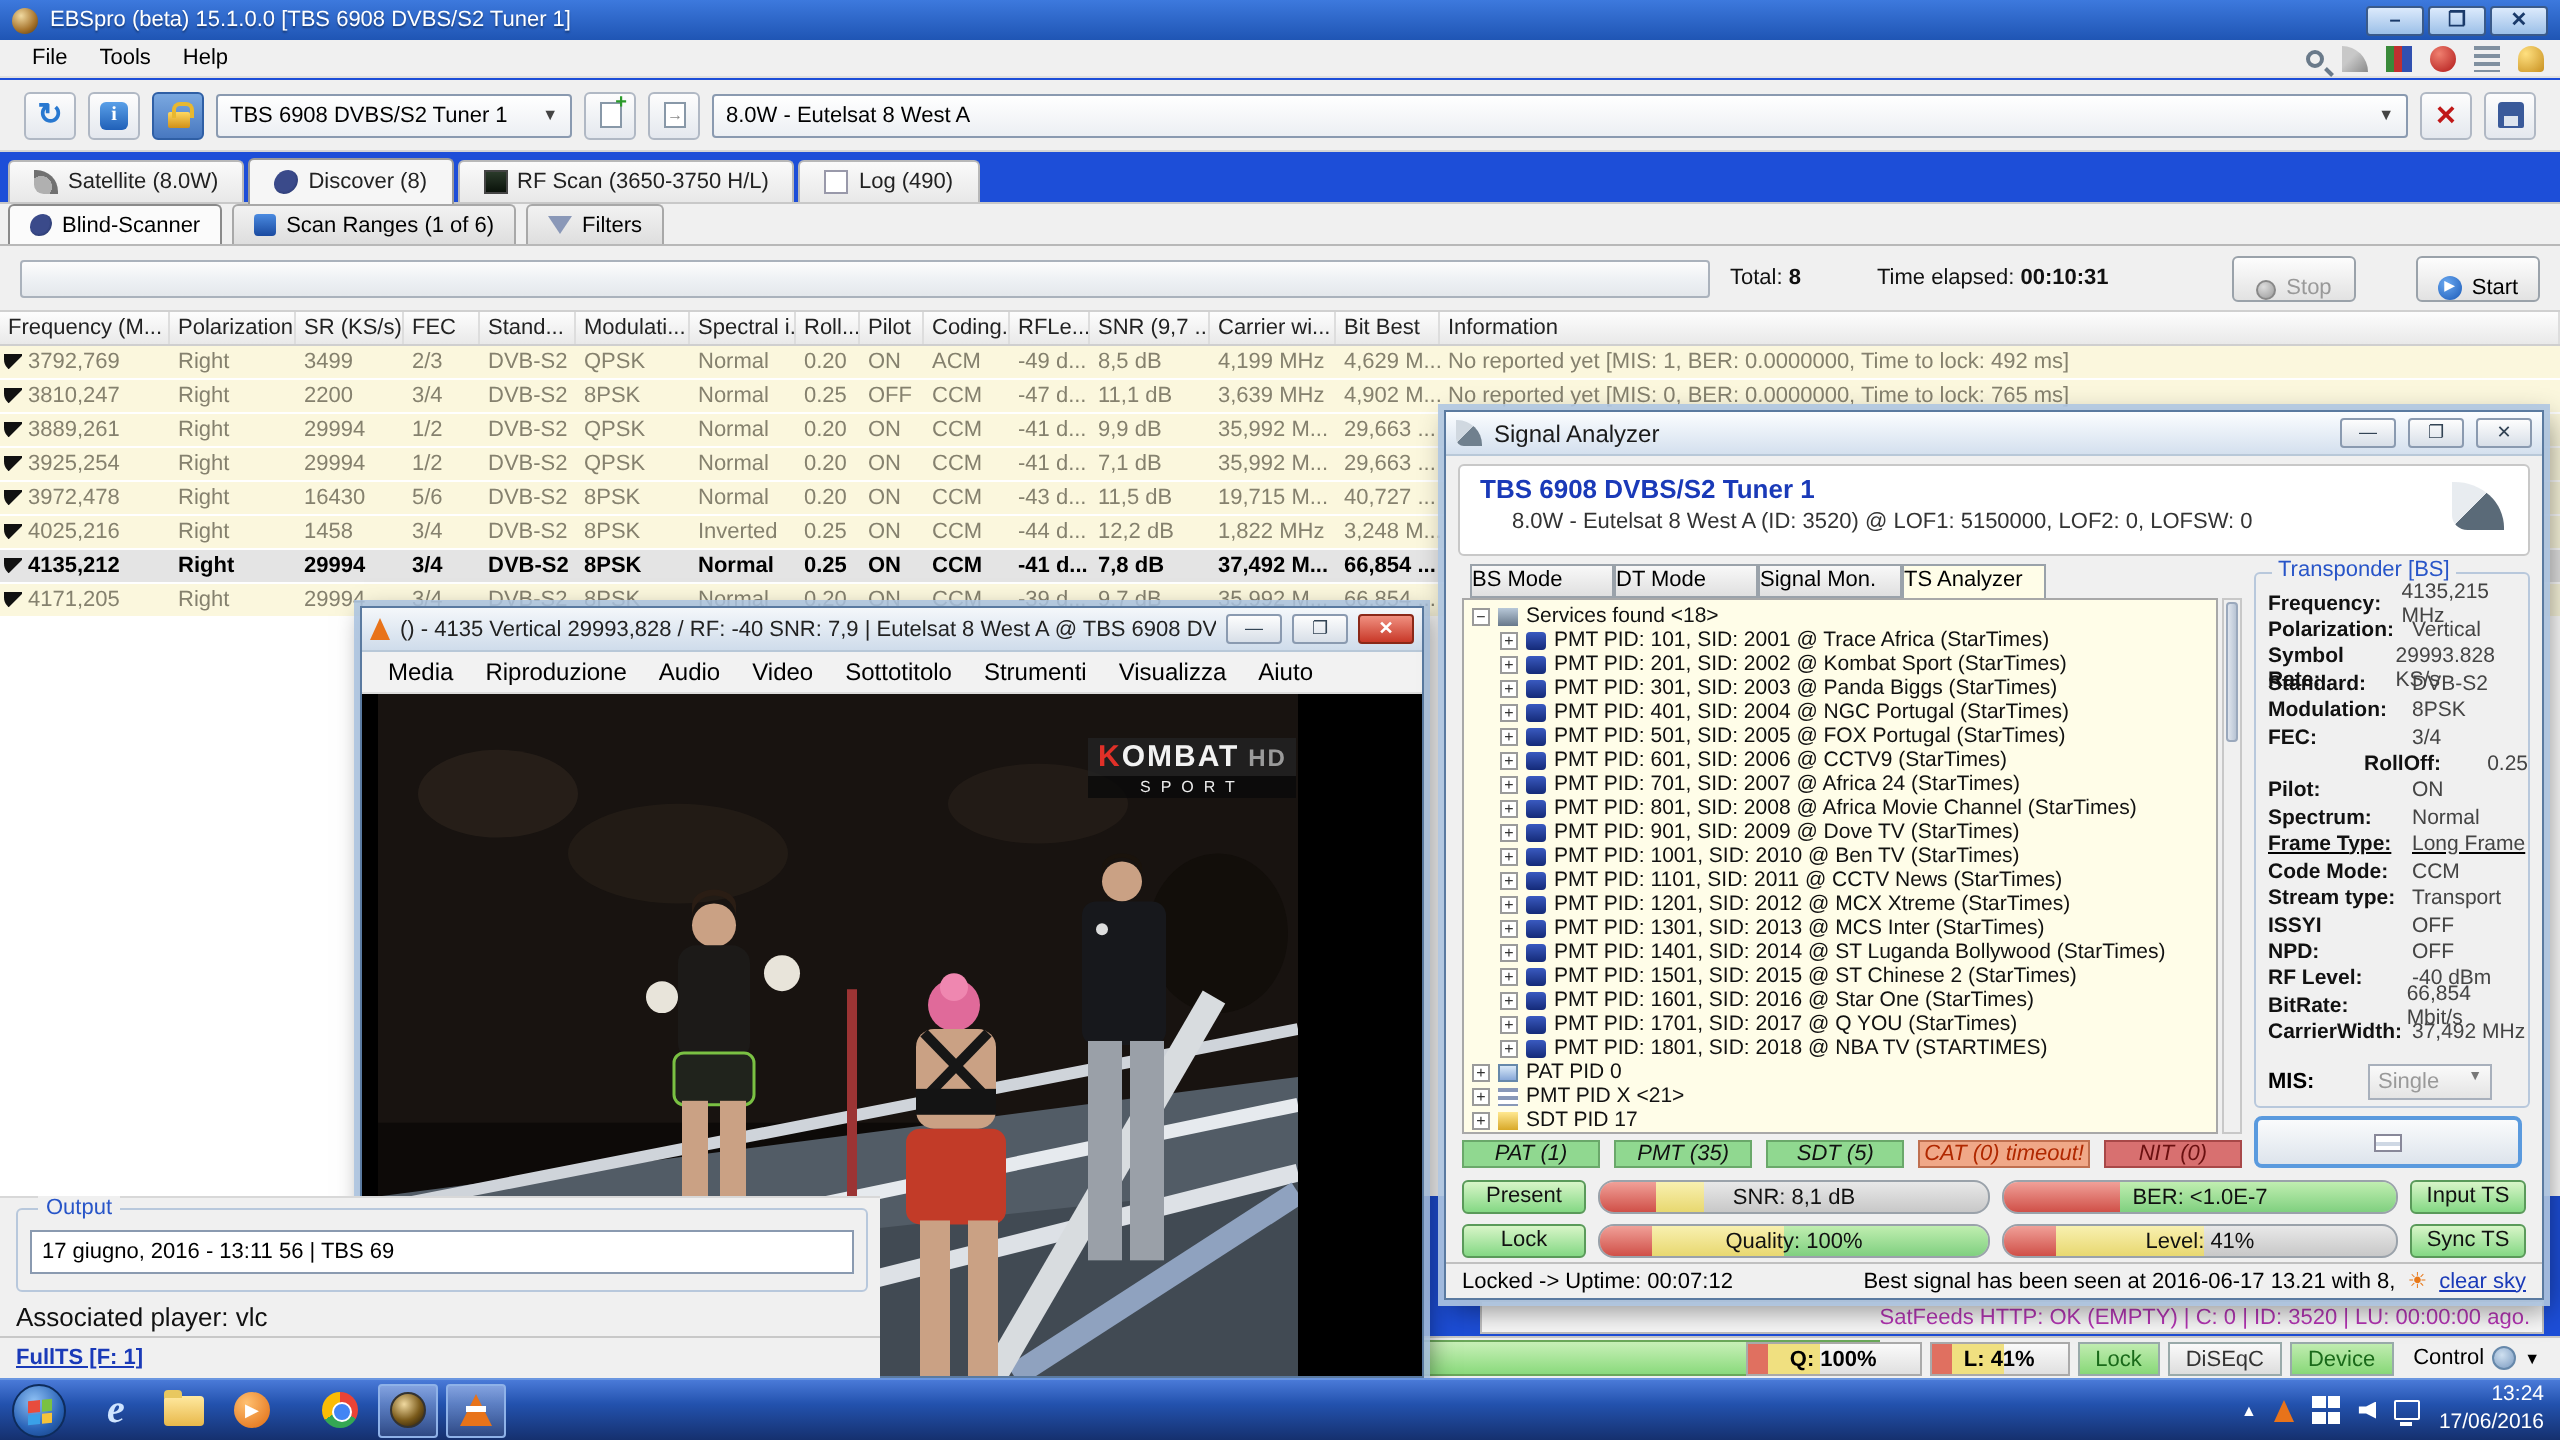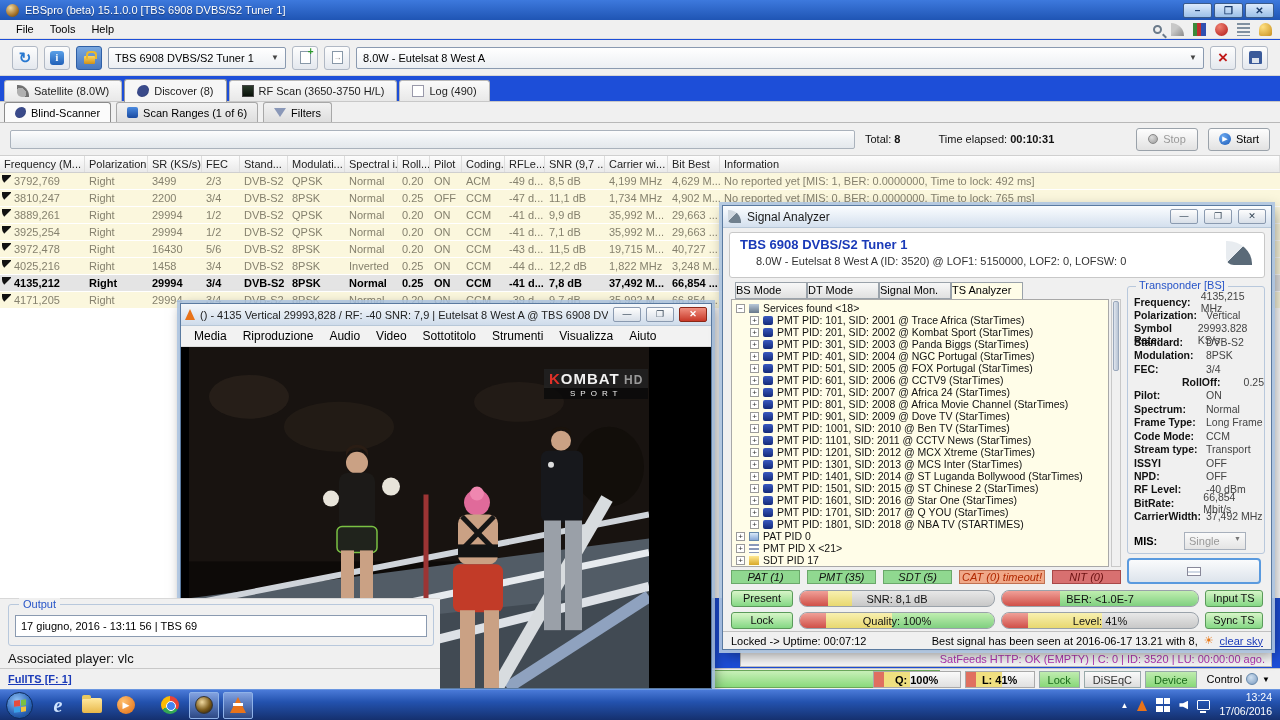--- a/index.html
+++ b/index.html
@@ -56,34 +56,34 @@
 .t2i { width:11px; height:11px; display:inline-block; }
 .t2i.blind { background:radial-gradient(circle at 40% 40%,#3a4a8a 55%,#16264e); border-radius:60% 40% 60% 40%; }
 .t2i.range { background:linear-gradient(#4a8ae0,#1a4aa0); border-radius:2px; color:#fff; font-size:8px; font-weight:bold; text-align:center; line-height:11px; }
 .t2i.filter { width:0; height:0; border-left:6px solid transparent; border-right:6px solid transparent; border-top:9px solid #8a98b8; }
 
 
 .scanrow { position:absolute; left:0; top:123px; right:0; height:32px; display:flex; align-items:center; padding:0 10px; gap:10px; background:#f0f0f0; }
 .pbar { width:845px; height:19px; border:1px solid #aab2bc; border-radius:2px; background:linear-gradient(#fdfdfd,#eef1f4 50%,#e4e8ec); }
 .scan-lbl { color:#111; }
 .scan-lbl b { font-weight:bold; }
-.scan-btn { width:62px; height:23px; border:1px solid #9aa2aa; border-radius:3px; background:linear-gradient(#fdfdfd,#e2e2e2); display:flex; align-items:center; justify-content:center; gap:5px; }
+.scan-btn { width:62px; height:23px; border:1px solid #9aa2aa; border-radius:3px; background:linear-gradient(#fdfdfd,#e2e2e2); display:flex; align-items:flex-end; justify-content:center; gap:5px;margin-left:20px; }
 .scan-btn.stop { color:#999; margin-left:auto; }
 .scan-btn .dot { width:10px; height:10px; border-radius:50%; background:radial-gradient(circle at 35% 30%,#ddd,#9a9a9a); border:1px solid #888; }
 .scan-btn .play { width:12px; height:12px; border-radius:50%; background:radial-gradient(circle at 35% 30%,#6aa8f0,#1a5ab8); color:#fff; font-size:7px; line-height:12px; text-align:center; }
 
 
 .grid { position:absolute; left:0; top:155px; right:0; bottom:122px; background:#fff; border-top:1px solid #d0d0d0; }
 .thead, .tr { display:grid; grid-template-columns:85px 63px 54px 38px 48px 57px 53px 32px 32px 43px 40px 60px 63px 52px 1fr; }
 .thead { height:17px; background:linear-gradient(#fdfdfd,#e9e9e9); border-bottom:1px solid #cfcfcf; }
 .th { padding:2px 4px; border-right:1px solid #ddd; overflow:hidden; white-space:nowrap; color:#222; }
 .tr { height:17px; background:#fbf7dd; border-bottom:1px solid #fff; color:#85816e; }
 .tr.selected { background:#e4e4e4; color:#000; font-weight:bold; }
 .td { padding:2px 4px; overflow:hidden; white-space:nowrap; }
-.td.freq { display:flex; gap:3px; padding-left:2px; }
+.td.freq { display:flex; align-items:center; gap:3px; padding-left:2px; }
 .rowicon { width:9px; height:9px; background:linear-gradient(135deg,#111 55%,transparent 56%); border-radius:0 0 0 70%; flex:none; }
 
 
 .outpanel { position:absolute; left:0; top:598px; width:440px; bottom:31px; background:#f0f0f0; z-index:25; border-top:1px solid #d8d8d8; }
 .groupbox { position:absolute; left:8px; top:5px; right:6px; height:42px; border:1px solid #b8c8dc; border-radius:3px; }
 .groupbox .legend { position:absolute; left:10px; top:-7px; background:#f0f0f0; padding:0 4px; color:#2855c8; }
 .outfield { position:absolute; left:6px; top:10px; right:6px; height:22px; border:1px solid #8a9ab0; background:#fff; line-height:20px; padding:0 5px; white-space:nowrap; overflow:hidden; }
 .playerline { position:absolute; left:8px; top:52px; font-size:13px; color:#111; }
 .panelbar { position:absolute; left:0; bottom:0; right:0; height:21px; background:#f0f0f0; border-top:1px solid #c8c8c8; display:flex; align-items:center; }
 .fullts { color:#1a3ab8; font-weight:bold; text-decoration:underline; padding:0 8px; }
@@ -363,21 +363,21 @@
           <span class="td">2200</span>
           <span class="td">3/4</span>
           <span class="td">DVB-S2</span>
           <span class="td">8PSK</span>
           <span class="td">Normal</span>
           <span class="td">0.25</span>
           <span class="td">OFF</span>
           <span class="td">CCM</span>
           <span class="td">-47 d...</span>
           <span class="td">11,1 dB</span>
-          <span class="td">1,734 MHz</span>
+          <span class="td">3,639 MHz</span>
           <span class="td">4,902 M...</span>
           <span class="td">No reported yet [MIS: 0, BER: 0.0000000, Time to lock: 765 ms]</span>
         </div>
 
         <div class="tr">
           <span class="td freq">
             <i class="rowicon"></i>
             <span>3889,261</span>
           </span>
           <span class="td">Right</span>
@@ -807,21 +807,21 @@
           <div style="display:flex; height:13.4px; align-items:center;">
             <span style="width:72px; font-weight:bold; color:#111; font-size:10.5px;">Pilot:</span>
             <span style="color:#444; font-size:10.5px;">ON</span>
           </div>
 
           <div style="display:flex; height:13.4px; align-items:center;">
             <span style="width:72px; font-weight:bold; color:#111; font-size:10.5px;">Spectrum:</span>
             <span style="color:#444; font-size:10.5px;">Normal</span>
           </div>
 
-          <div style="display:flex; height:13.4px; align-items:flex-start;">
+          <div style="display:flex; height:13.4px; align-items:flex-start;text-decoration:underline;">
             <span style="width:72px; font-weight:bold; color:#111; font-size:10.5px;">Frame Type:</span>
             <span style="color:#444; font-size:10.5px;">Long Frame</span>
           </div>
 
           <div style="display:flex; height:13.4px; align-items:center;">
             <span style="width:72px; font-weight:bold; color:#111; font-size:10.5px;">Code Mode:</span>
             <span style="color:#444; font-size:10.5px;">CCM</span>
           </div>
 
           <div style="display:flex; height:13.4px; align-items:center;">

